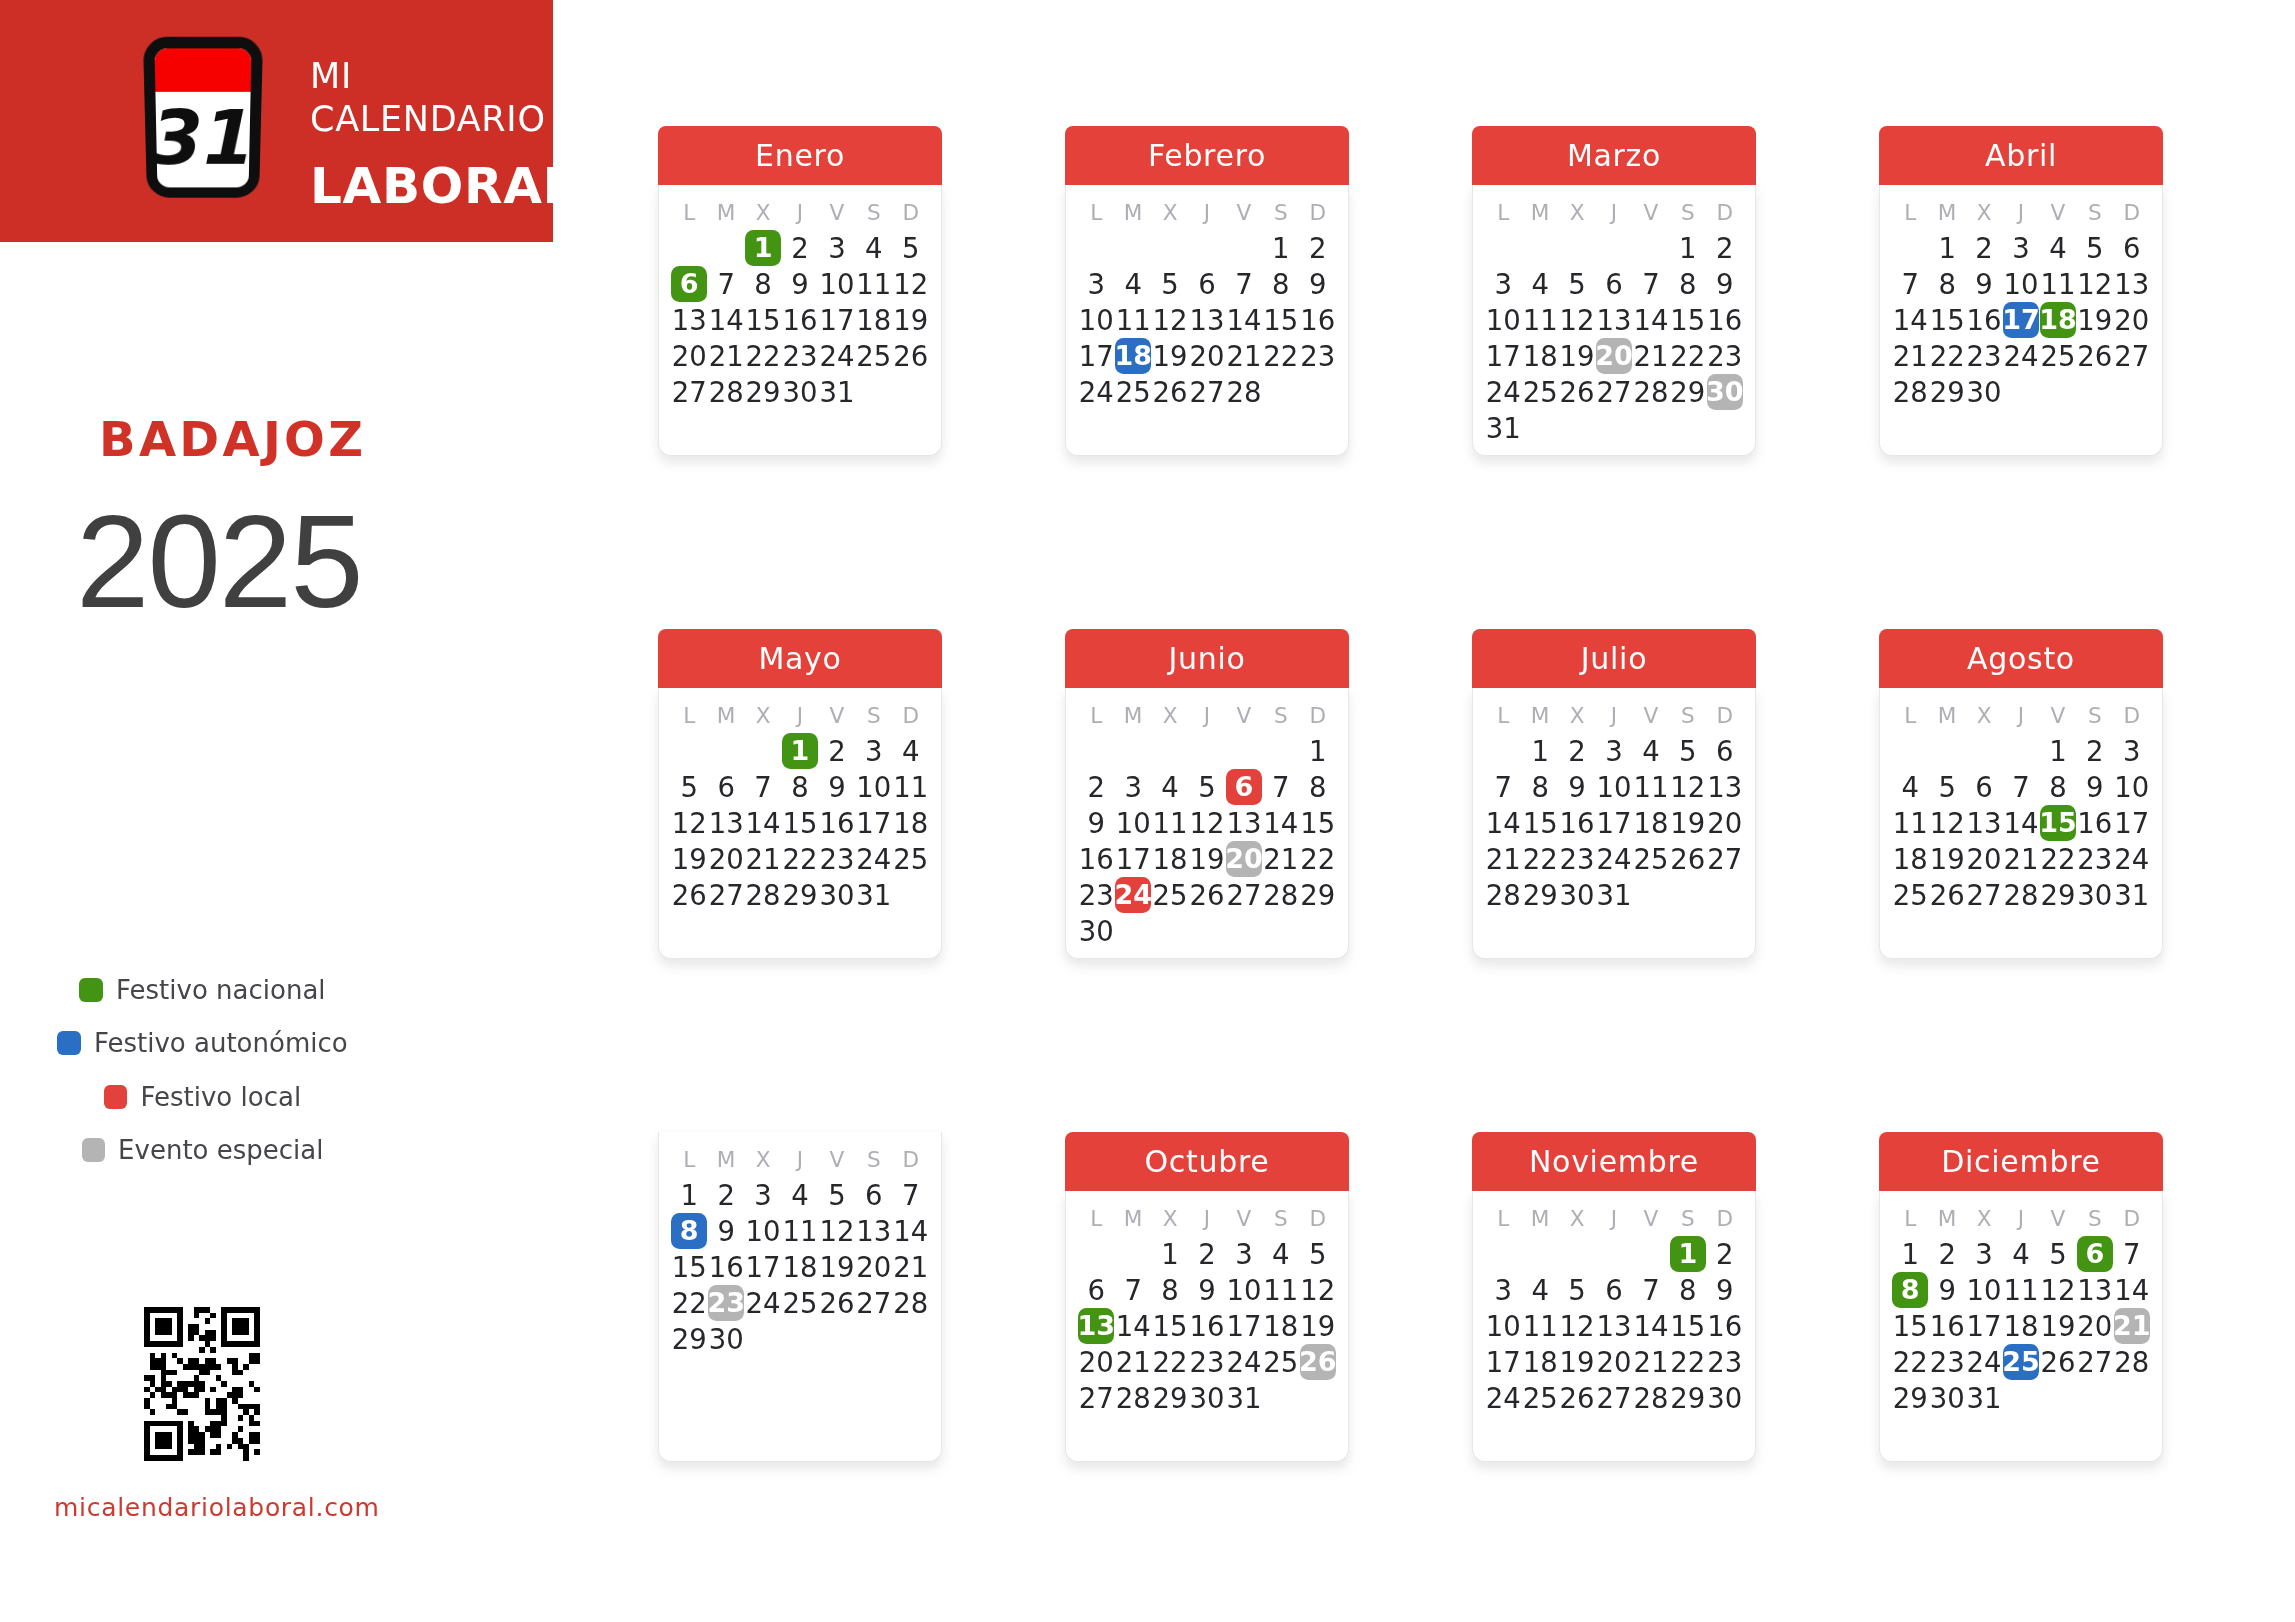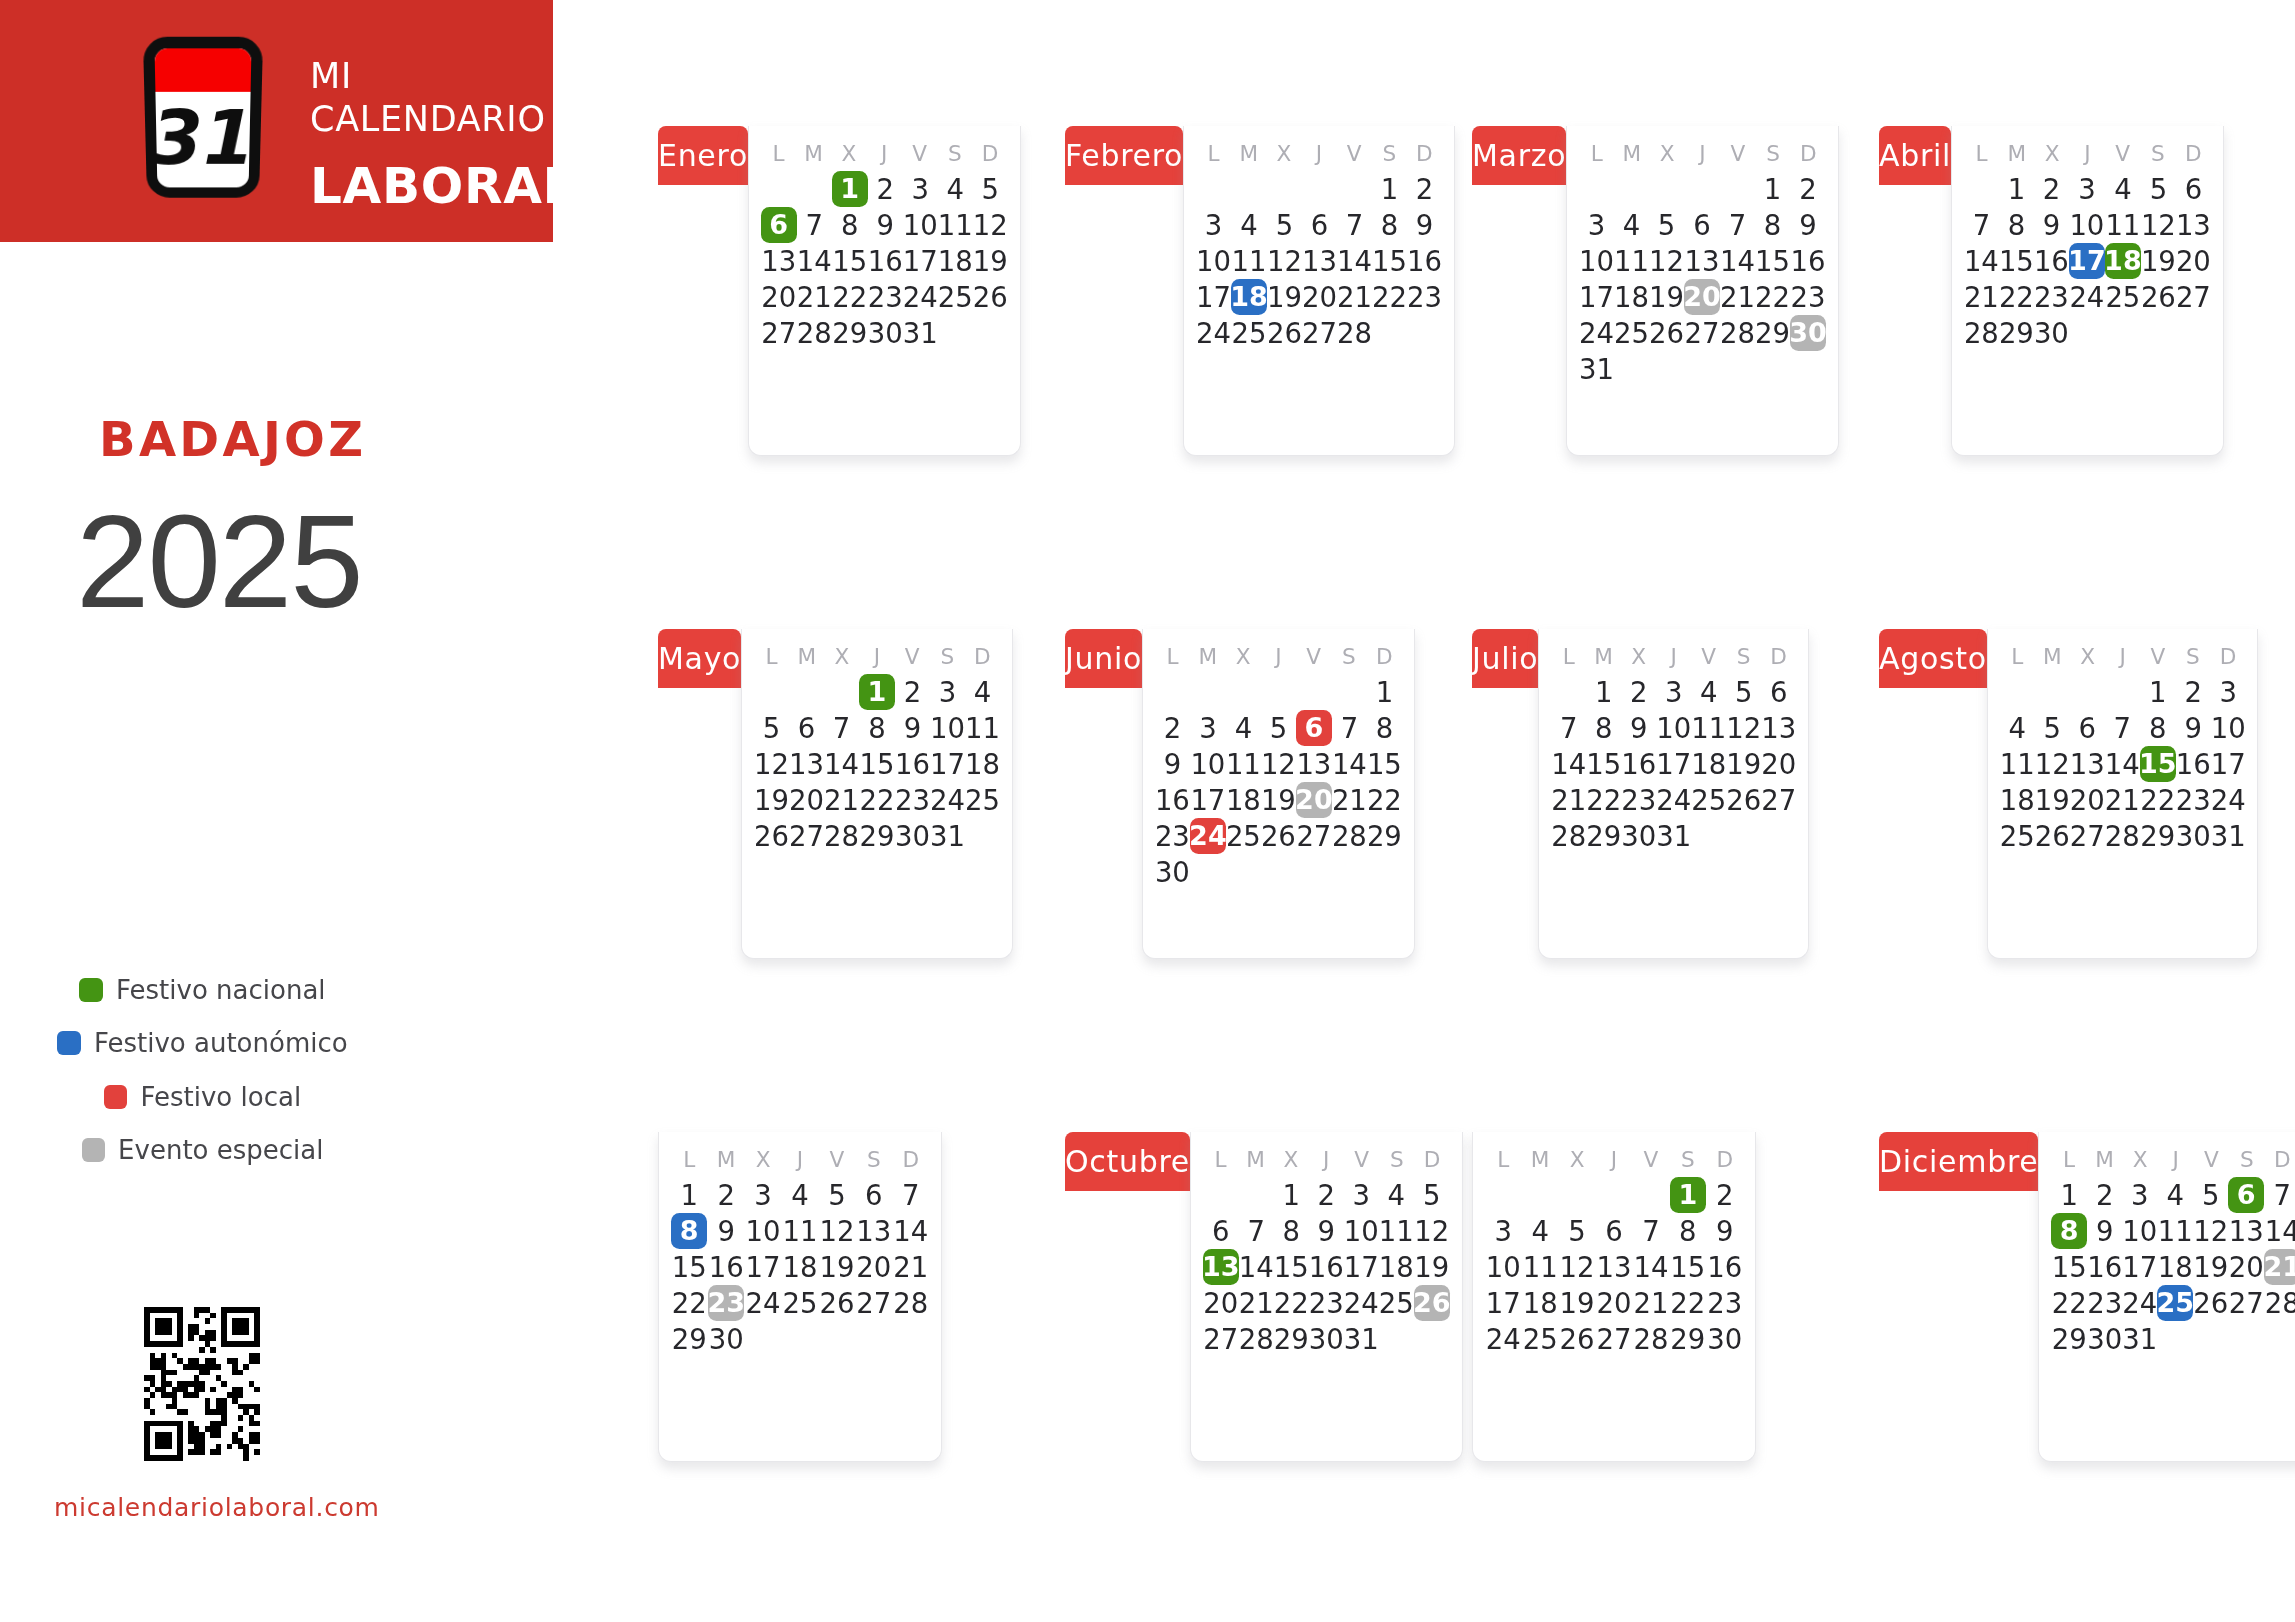--- a/index.html
+++ b/index.html
@@ -48,21 +48,21 @@
   .qr .b { background:#000000; }
 
   
   .site-link { position:absolute; left:54px; top:1493px; font-size:25px;
                color:var(--link,#cc3a30); text-decoration:none; letter-spacing:0.7px; }
 
   
   .months { position:absolute; left:638px; top:126px;
             display:grid; grid-template-columns:repeat(4,304px); column-gap:103px;
             grid-auto-rows:330px; row-gap:173px; }
-  .month-card { display:flex; flex-direction:row;margin-left:20px; }
+  .month-card { display:flex; flex-direction:column;margin-left:20px; }
   .month-header {
     height:59px; background:var(--header,#e5413b); border-radius:7.9px 7.9px 0 0;
     color:#ffffff; font-size:30px; letter-spacing:0.7px;
     display:flex; align-items:center; justify-content:center;
   }
   .month-body {
     flex:1; background:#ffffff;
     border:1.3px solid #e7e7ea; border-top:none; border-radius:0 0 13px 13px;
     box-shadow:0 6.5px 10.5px rgba(150,150,160,.22);
     padding:10.5px 11.8px 6.5px;
@@ -1209,20 +1209,21 @@
           </span>
           <span class="date-cell">27</span>
           <span class="date-cell">28</span>
           <span class="date-cell">29</span>
           <span class="date-cell">30</span>
           <span class="date-cell">31</span>
         </div>
       </div>
     </div>
     <div class="month-card">
+      <div class="month-header">Noviembre</div>
       <div class="month-body">
         <div class="weekday-row">
           <span>L</span>
           <span>M</span>
           <span>X</span>
           <span>J</span>
           <span>V</span>
           <span>S</span>
           <span>D</span>
         </div>

